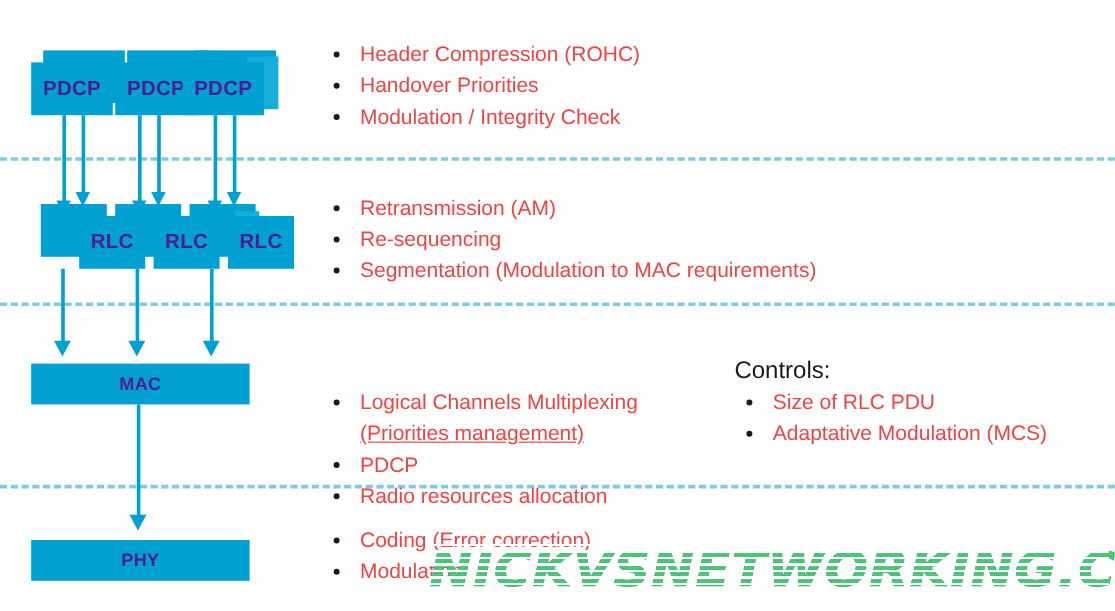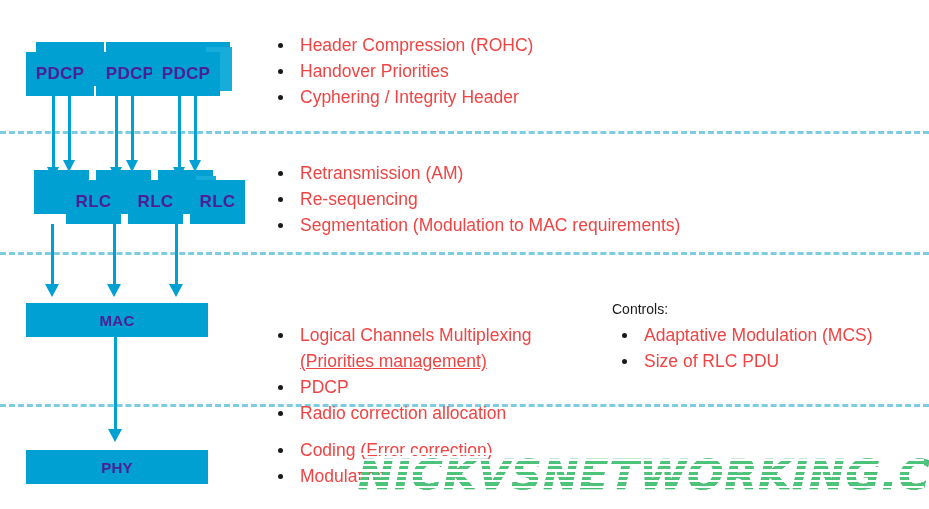--- a/index.html
+++ b/index.html
@@ -134,21 +134,21 @@
   .sec-phy  { top: 437px; }
 
   
   .controls-col {
     position: absolute;
     left: 612px;
     top: 296px;
     z-index: 6;
   }
   .controls-title {
-    font-size: 14px;
+    font-size: 20px;
     line-height: 26px;
     color: #1a1a1a;
     white-space: nowrap;
   }
 
   
   .watermark {
     position: absolute;
     left: 358px;
     top: 452px;
@@ -260,46 +260,46 @@
 <div class="arrow-head" style="left:108px; top:429px;"></div>
 
 <div class="block phy">
   <span class="block-label">PHY</span>
 </div>
 
 <div class="text-col sec-pdcp">
   <ul class="bullets">
     <li>Header Compression (ROHC)</li>
     <li>Handover Priorities</li>
-    <li>Cyphering / Integrity Header</li>
+    <li>Modulation / Integrity Check</li>
   </ul>
 </div>
 
 <div class="text-col sec-rlc">
   <ul class="bullets">
     <li>Retransmission (AM)</li>
     <li>Re-sequencing</li>
     <li>Segmentation (Modulation to MAC requirements)</li>
   </ul>
 </div>
 
 <div class="text-col sec-mac">
   <ul class="bullets">
     <li>Logical Channels Multiplexing</li>
     <li class="cont">(Priorities management)</li>
     <li>PDCP</li>
-    <li>Radio correction allocation</li>
+    <li>Radio resources allocation</li>
   </ul>
 </div>
 
 <div class="controls-col">
   <div class="controls-title">Controls:</div>
   <ul class="bullets">
+    <li>Size of RLC PDU</li>
     <li>Adaptative Modulation (MCS)</li>
-    <li>Size of RLC PDU</li>
   </ul>
 </div>
 
 <div class="text-col sec-phy">
   <ul class="bullets">
     <li>Coding (Error correction)</li>
     <li>Modulation</li>
   </ul>
 </div>
 

